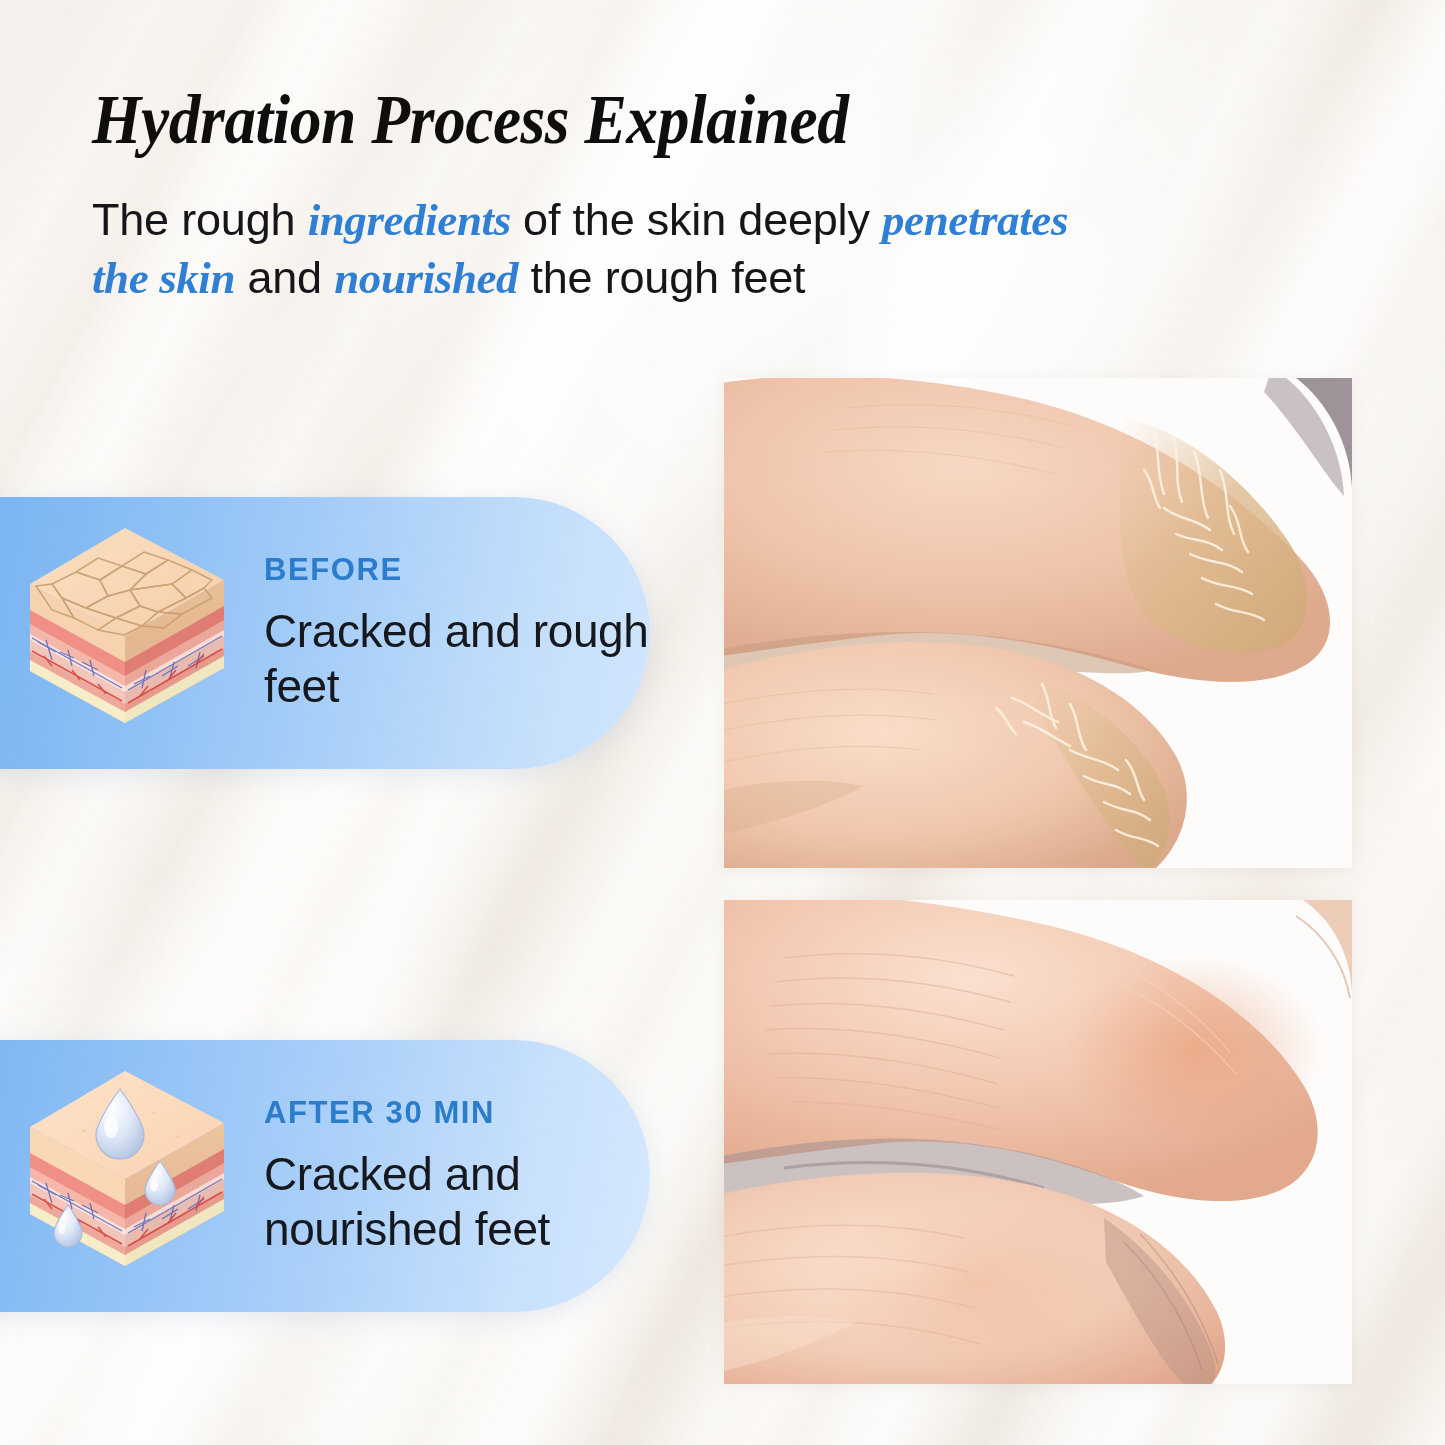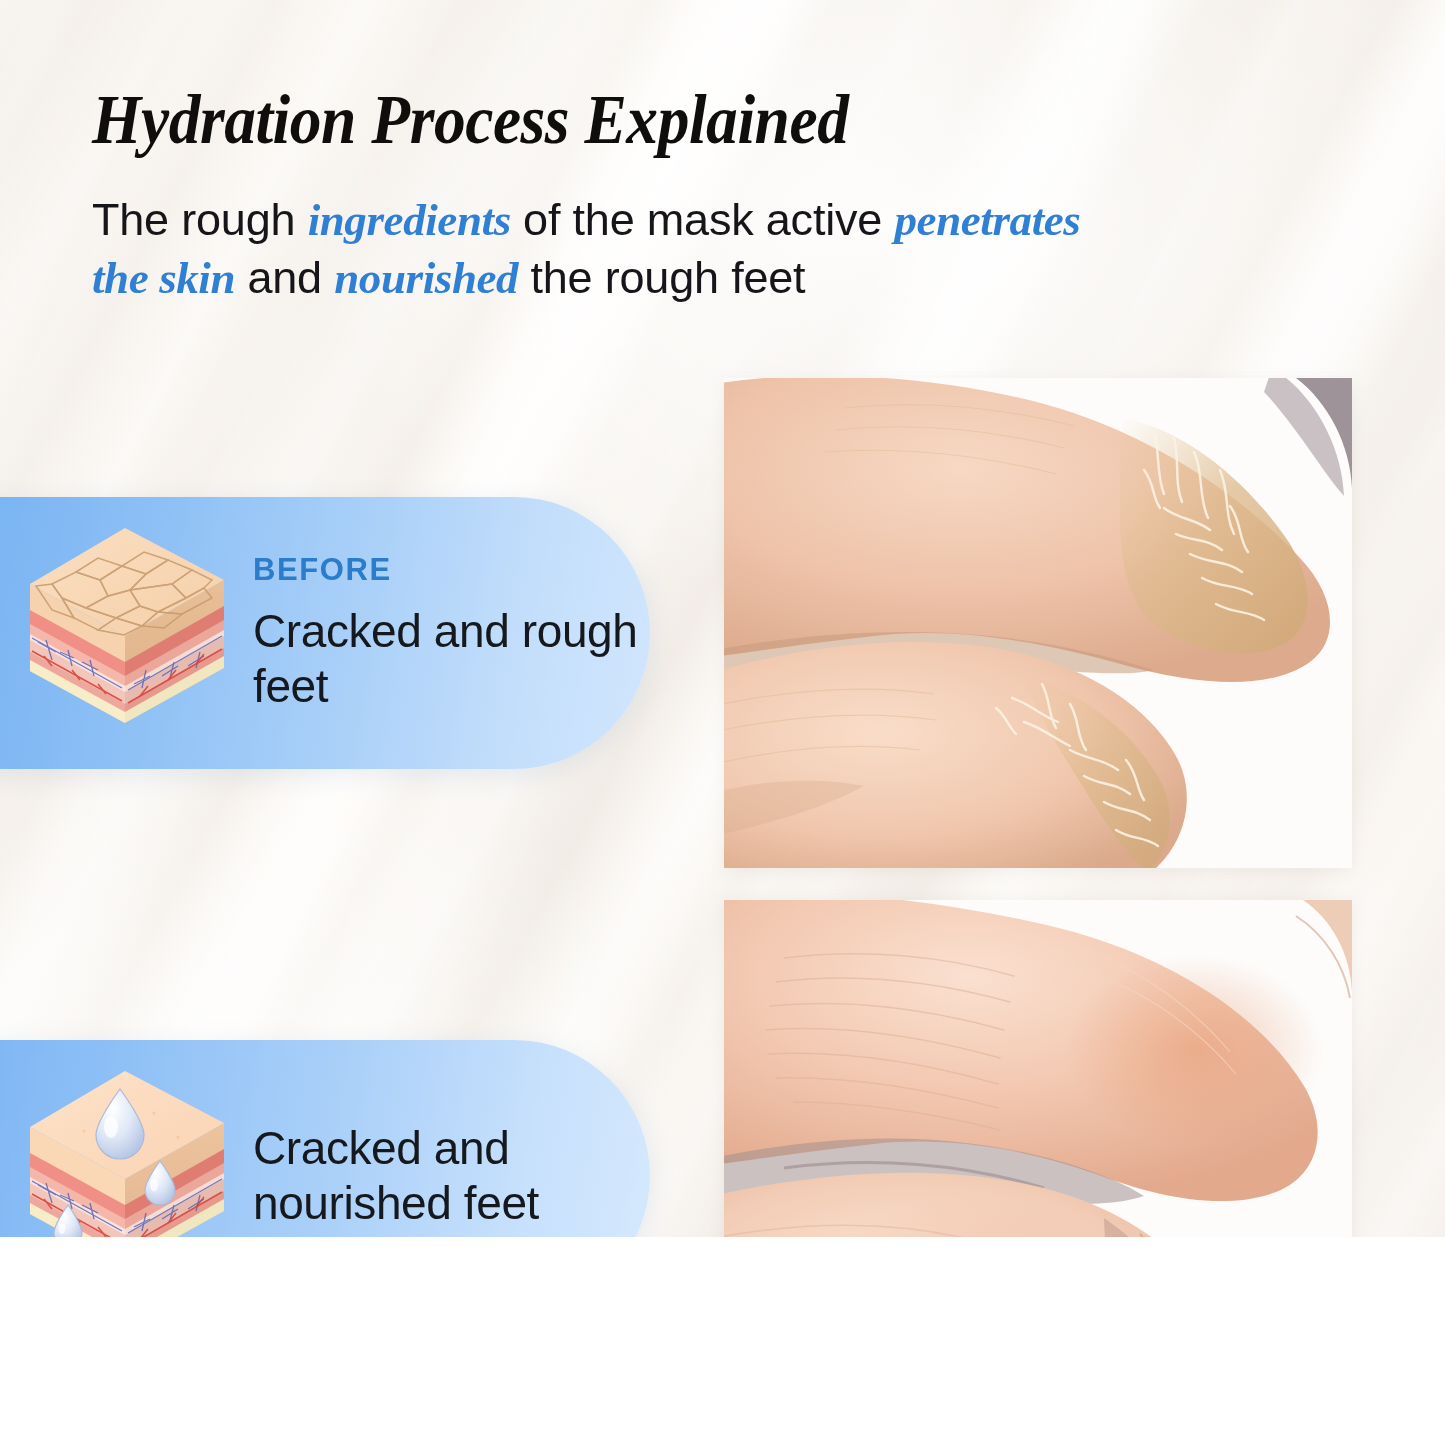--- a/index.html
+++ b/index.html
@@ -3,21 +3,21 @@
 <meta charset="utf-8">
 <style>
   html, body {
     margin: 0;
     padding: 0;
     background: #ffffff;
   }
   #infographic {
     position: relative;
     width: 1445px;
-    height: 1237px;
+    height: 1445px;
     overflow: hidden;
     font-family: "Liberation Sans", sans-serif;
     background: #f8f5f1;
   }
 
   
   .bg-base {
     position: absolute;
     inset: 0;
     background:
@@ -130,21 +130,21 @@
   }
 
   .pill-figure {
     position: relative;
     width: 230px;
     height: 230px;
     margin-left: 52px;
     flex: 0 0 auto;
   }
   .pill-text {
-    margin-left: 11px;
+    margin-left: 22px;
     flex: 1 1 auto;
   }
   .pill-kicker {
     font-size: 31px;
     font-weight: 700;
     letter-spacing: 1.6px;
     color: #2b7ccb;
     margin: 0 0 16px 0;
     text-transform: uppercase;
   }
@@ -174,21 +174,21 @@
 
 <div id="infographic">
 
   <div class="bg-base"></div>
   <div class="bg-fold"></div>
   <div class="bg-fold2"></div>
   <div class="bg-glow"></div>
 
   <div class="headline">
     <h1 class="title">Hydration Process Explained</h1>
-    <p class="subtitle"><span>The rough </span><span class="em">ingredients</span><span> of the mask active </span><span class="em">penetrates the skin</span><span> and </span><span class="em">nourished</span><span> the rough feet</span></p>
+    <p class="subtitle"><span>The rough </span><span class="em">ingredients</span><span> of the skin deeply </span><span class="em">penetrates the skin</span><span> and </span><span class="em">nourished</span><span> the rough feet</span></p>
   </div>
 
   <div class="pill pill-before">
     <div class="pill-figure">
       <svg viewBox="0 0 230 230" xmlns="http://www.w3.org/2000/svg">
         <defs>
           <linearGradient id="bTopA" x1="0" y1="0" x2="1" y2="1">
             <stop offset="0" stop-color="#fadfc2"></stop>
               <stop offset="1" stop-color="#f6cfa8"></stop>
           </linearGradient>
@@ -337,20 +337,21 @@
           <path d="M148,100 C148,100 133,120 133,129 a15,15 0 0 0 30,0 C163,120 148,100 148,100 Z" fill="url(#drop)" stroke="#aab9d8" stroke-width="1.1"></path>
           <ellipse cx="142" cy="124" rx="4" ry="6.5" fill="#ffffff" opacity=".7"></ellipse>
         </g>
         <g>
           <path d="M56,144 C56,144 42,163 42,172 a14,14 0 0 0 28,0 C70,163 56,144 56,144 Z" fill="url(#drop)" stroke="#aab9d8" stroke-width="1.1"></path>
           <ellipse cx="50" cy="167" rx="3.6" ry="6" fill="#ffffff" opacity=".7"></ellipse>
         </g>
       </svg>
     </div>
     <div class="pill-text">
+      <p class="pill-kicker">AFTER 30 MIN</p>
       <p class="pill-desc">Cracked and nourished feet</p>
     </div>
   </div>
 
   <div class="photo photo-before">
     <svg viewBox="0 0 628 490" xmlns="http://www.w3.org/2000/svg">
       <defs>
         <radialGradient id="heel1" cx="42%" cy="30%" r="72%">
           <stop offset="0" stop-color="#f7d8c4"></stop>
           <stop offset="55%" stop-color="#eec3a9"></stop>

